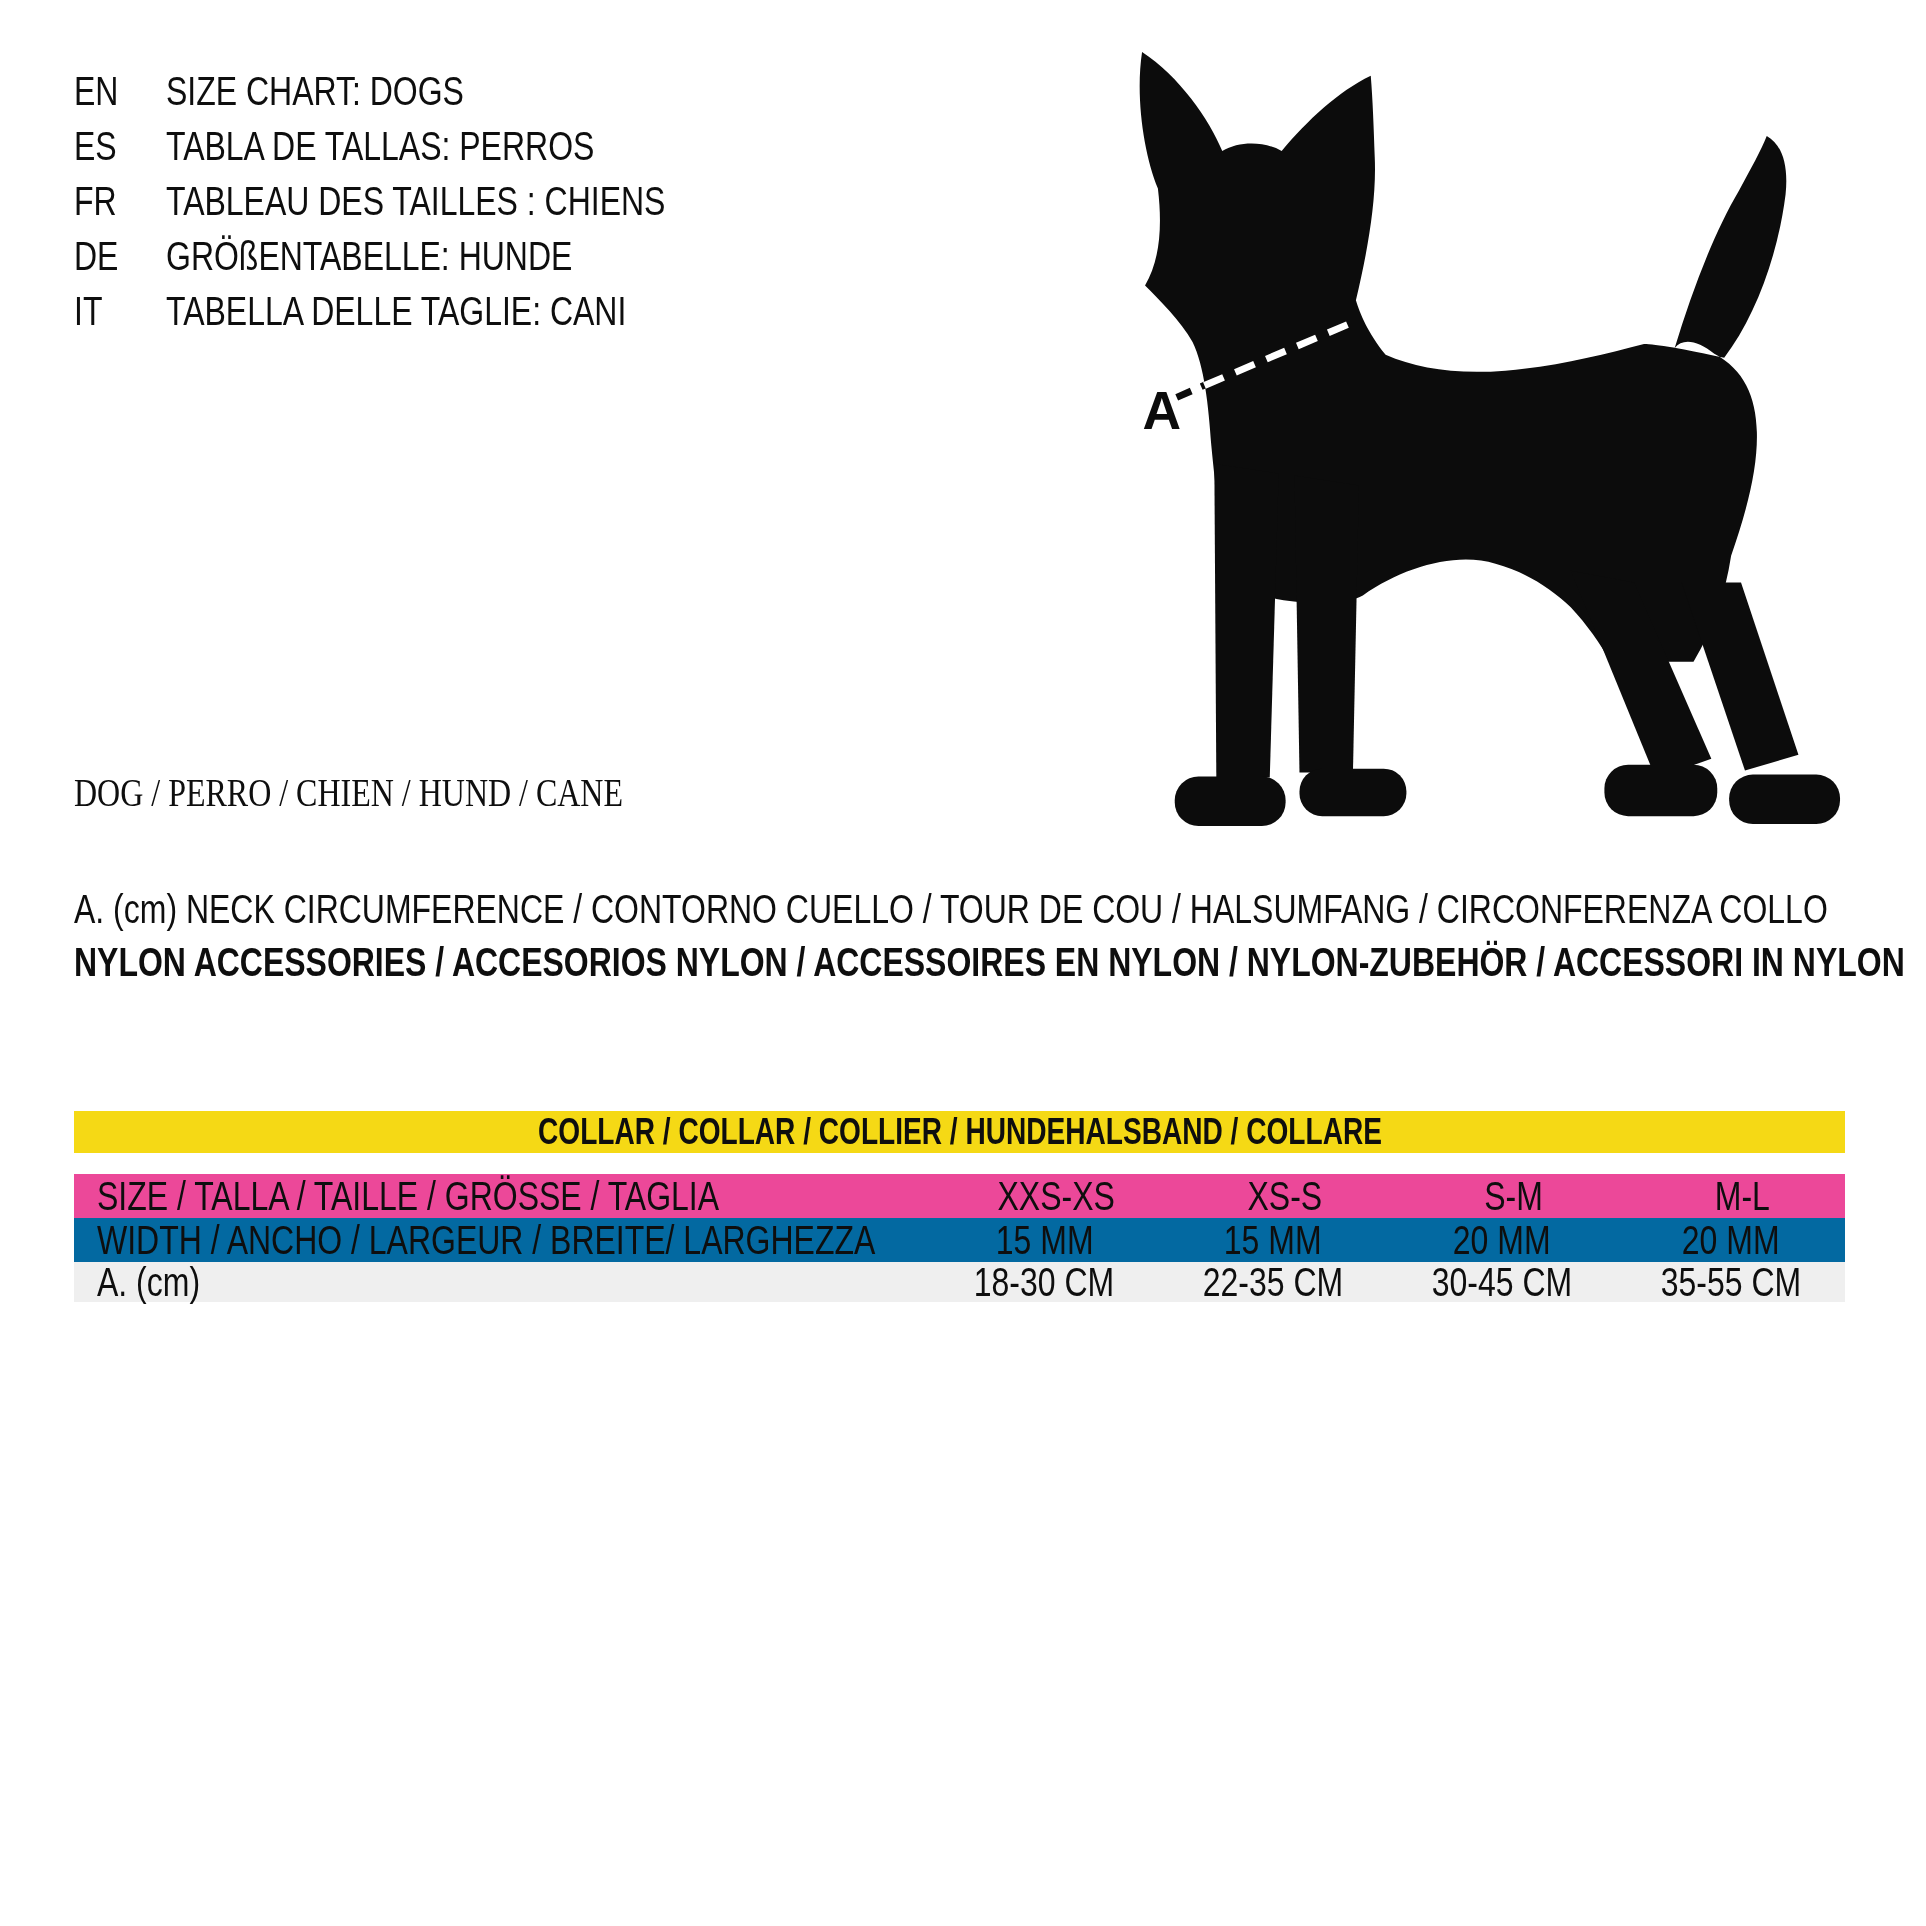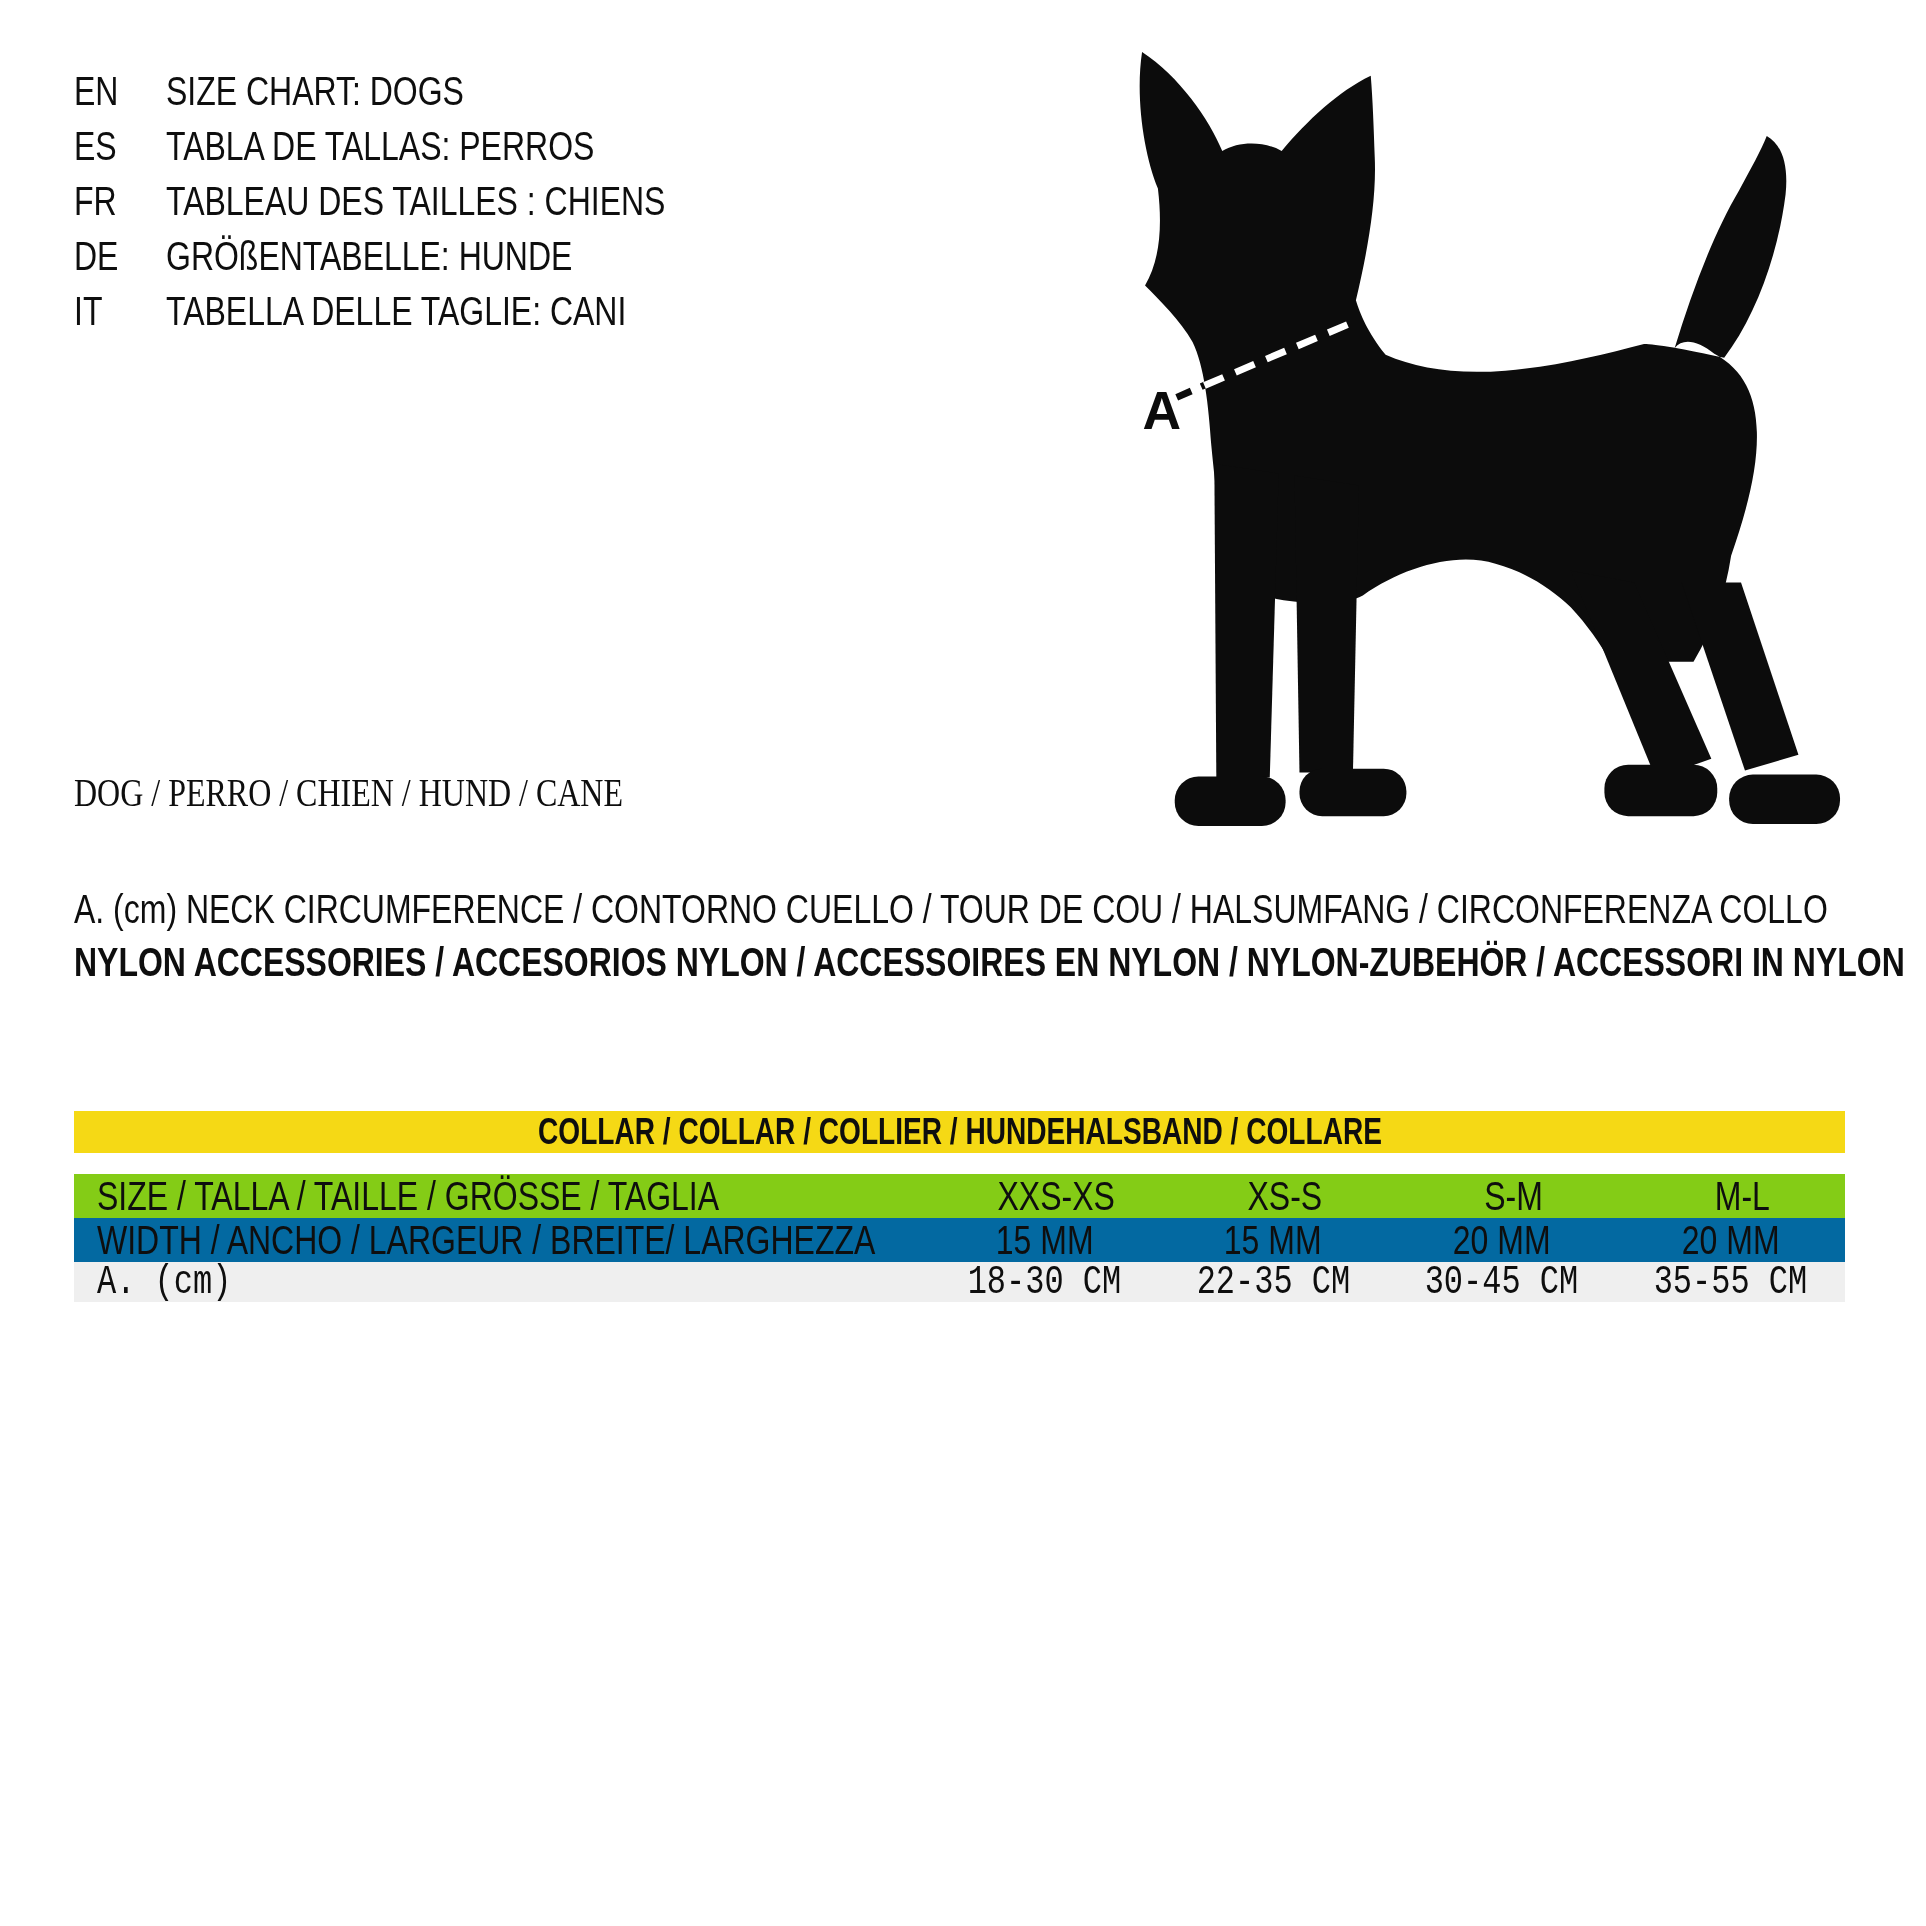--- a/index.html
+++ b/index.html
@@ -32,23 +32,23 @@
   
   .size-table{position:absolute;left:74px;top:1111px;width:1771px;font-size:41px;}
   .thead{
     height:42px;background:#F5D915;margin-bottom:21px;
     display:flex;align-items:center;justify-content:center;
     font-weight:700;font-size:36px;
   }
   .trow{display:flex;align-items:stretch;}
   .trow .tlabel{width:856px;flex:0 0 856px;padding-left:23px;box-sizing:border-box;display:flex;align-items:center;}
   .trow .tval{flex:1 1 0;display:flex;align-items:center;justify-content:center;}
-  .r1{height:44px;background:#84cc16;gap:24px;}
+  .r1{height:44px;background:#ec4899;gap:24px;}
   .r2{height:44px;background:#0369a1;}
-  .r3{height:40px;background:#EFEFEF;font-family:Liberation Mono, monospace;}
+  .r3{height:40px;background:#EFEFEF;}
 </style>
 </head>
 <body>
 
 <div class="sheet">
 
   <div class="langs">
     <div class="lrow">
       <span class="code"><span class="cond">EN</span></span>
       <span class="cond">SIZE CHART: DOGS</span>

